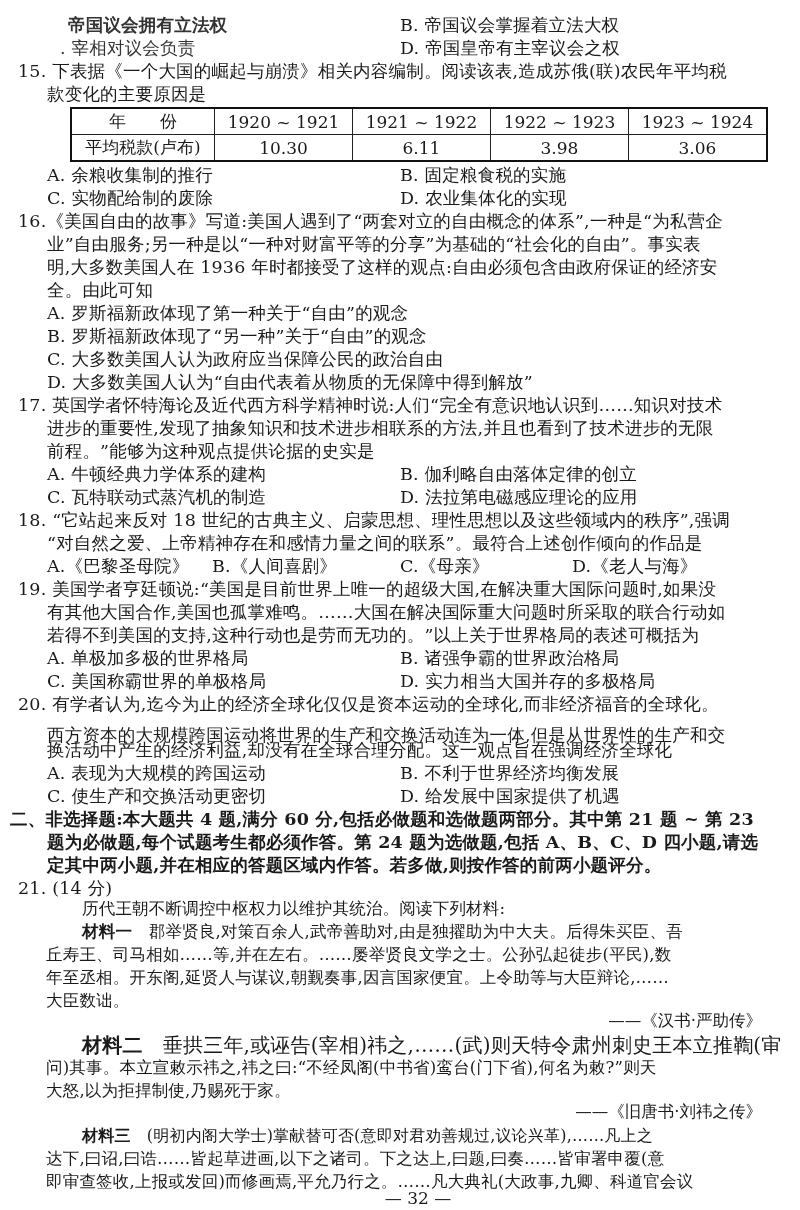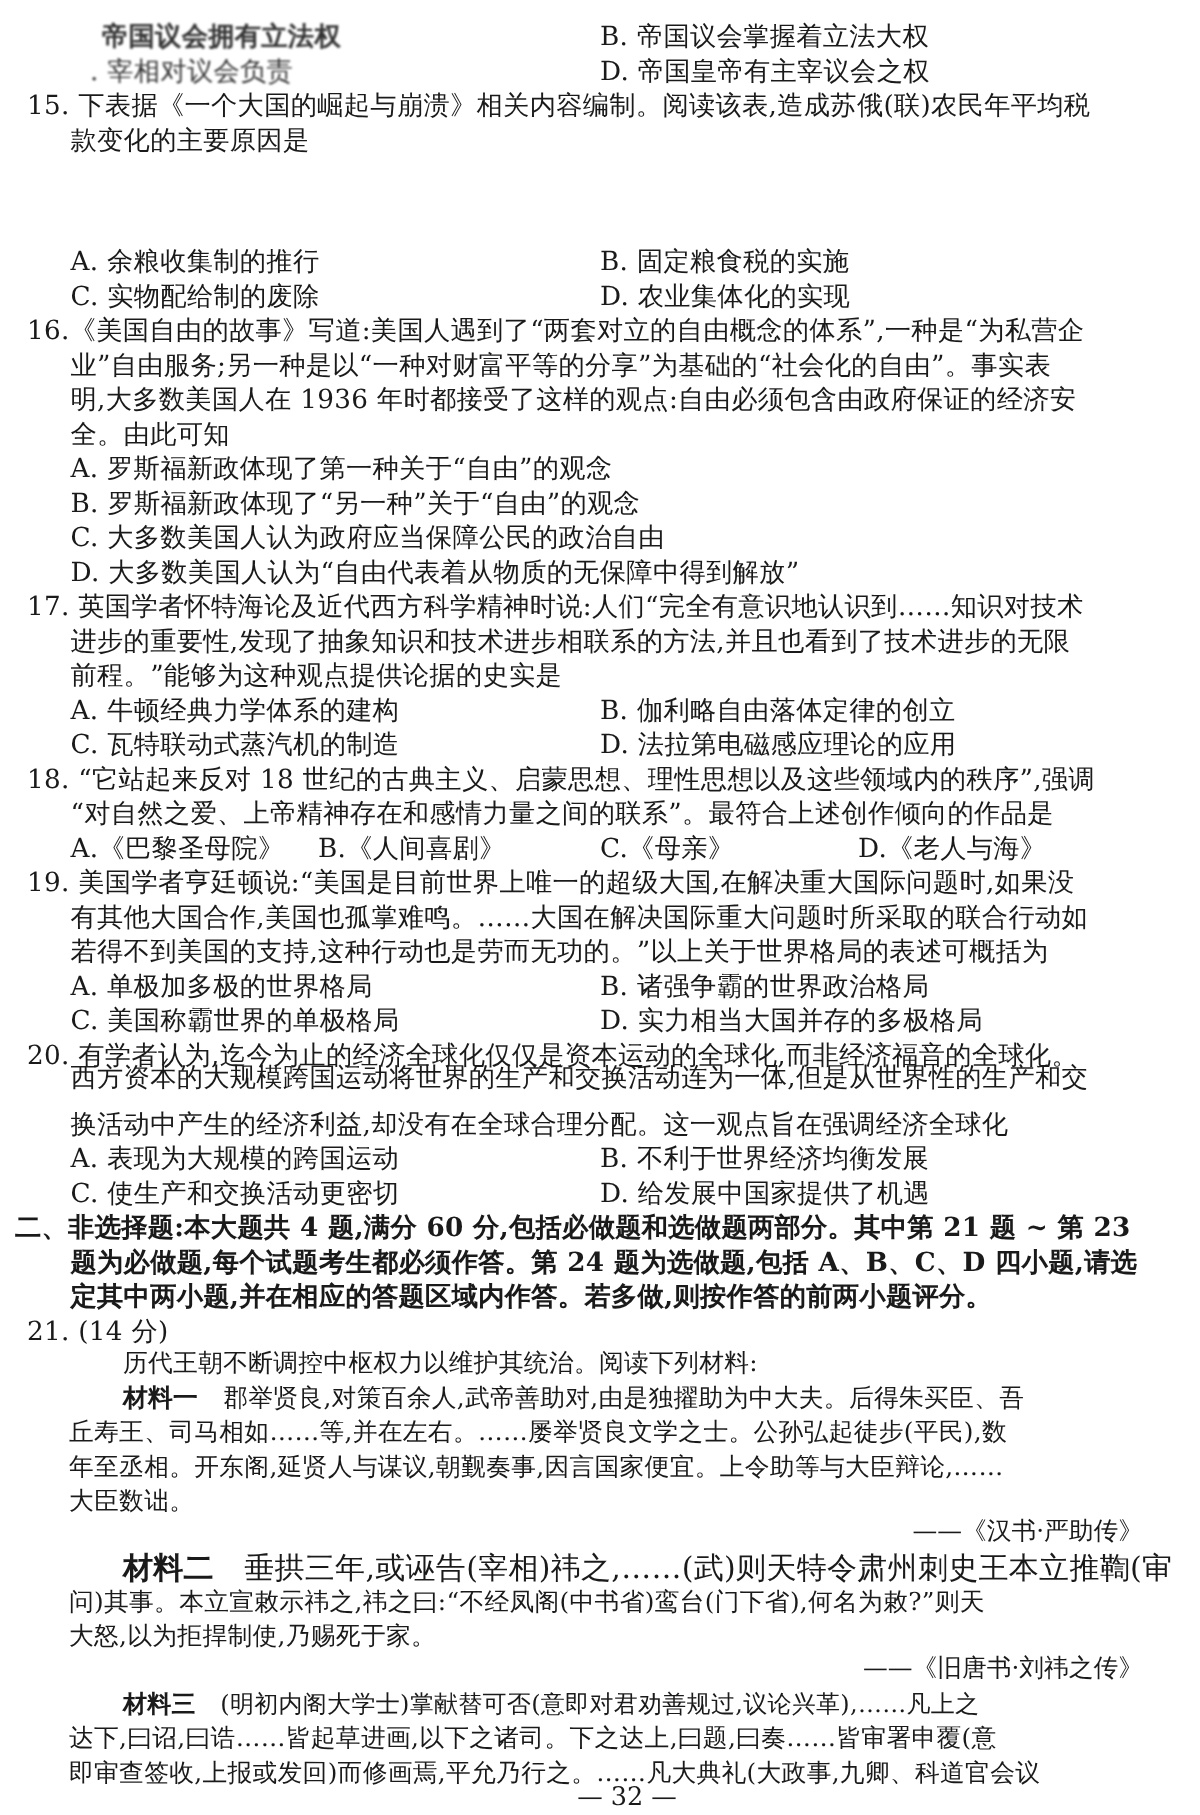--- a/index.html
+++ b/index.html
@@ -31,20 +31,34 @@
 <div class="ln smear" style="left:68px; top:14px; font-weight:bold;">帝国议会拥有立法权</div>
 <div class="ln smear" style="left:60px; top:37px;">. 宰相对议会负责</div>
 <div class="ln optR" style="top:14px;">B. 帝国议会掌握着立法大权</div>
 <div class="ln optR" style="top:37px;">D. 帝国皇帝有主宰议会之权</div>
 
 <div class="ln num" style="top:60px;">15. 下表据《一个大国的崛起与崩溃》相关内容编制。阅读该表,造成苏俄(联)农民年平均税</div>
 <div class="ln ind1" style="top:83px;">款变化的主要原因是</div>
 
 <table class="tax">
   <tbody>
+      <tr>
+    <td class="hd">年　　份</td>
+    <td>1920 ~ 1921</td>
+    <td>1921 ~ 1922</td>
+    <td>1922 ~ 1923</td>
+    <td>1923 ~ 1924</td>
+  </tr>
+  <tr>
+    <td class="hd">平均税款(卢布)</td>
+    <td>10.30</td>
+    <td>6.11</td>
+    <td>3.98</td>
+    <td>3.06</td>
+  </tr>
 </tbody>
   </table>
 
 <div class="ln optL" style="top:164px;">A. 余粮收集制的推行</div>
 <div class="ln optR" style="top:164px;">B. 固定粮食税的实施</div>
 <div class="ln optL" style="top:187px;">C. 实物配给制的废除</div>
 <div class="ln optR" style="top:187px;">D. 农业集体化的实现</div>
 
 <div class="ln num" style="top:210px;">16.《美国自由的故事》写道:美国人遇到了“两套对立的自由概念的体系”,一种是“为私营企</div>
 <div class="ln ind1" style="top:233px;">业”自由服务;另一种是以“一种对财富平等的分享”为基础的“社会化的自由”。事实表</div>
@@ -72,21 +86,21 @@
 
 <div class="ln num" style="top:578px;">19. 美国学者亨廷顿说:“美国是目前世界上唯一的超级大国,在解决重大国际问题时,如果没</div>
 <div class="ln ind1" style="top:601px;">有其他大国合作,美国也孤掌难鸣。……大国在解决国际重大问题时所采取的联合行动如</div>
 <div class="ln ind1" style="top:624px;">若得不到美国的支持,这种行动也是劳而无功的。”以上关于世界格局的表述可概括为</div>
 <div class="ln optL" style="top:647px;">A. 单极加多极的世界格局</div>
 <div class="ln optR" style="top:647px;">B. 诸强争霸的世界政治格局</div>
 <div class="ln optL" style="top:670px;">C. 美国称霸世界的单极格局</div>
 <div class="ln optR" style="top:670px;">D. 实力相当大国并存的多极格局</div>
 
 <div class="ln num" style="top:693px;">20. 有学者认为,迄今为止的经济全球化仅仅是资本运动的全球化,而非经济福音的全球化。</div>
-<div class="ln ind1" style="top:708px;">西方资本的大规模跨国运动将世界的生产和交换活动连为一体,但是从世界性的生产和交</div>
+<div class="ln ind1" style="top:724px;">西方资本的大规模跨国运动将世界的生产和交换活动连为一体,但是从世界性的生产和交</div>
 <div class="ln ind1" style="top:739px;">换活动中产生的经济利益,却没有在全球合理分配。这一观点旨在强调经济全球化</div>
 <div class="ln optL" style="top:762px;">A. 表现为大规模的跨国运动</div>
 <div class="ln optR" style="top:762px;">B. 不利于世界经济均衡发展</div>
 <div class="ln optL" style="top:785px;">C. 使生产和交换活动更密切</div>
 <div class="ln optR" style="top:785px;">D. 给发展中国家提供了机遇</div>
 
 <div class="ln bold" style="left:10px; top:808px;">二、非选择题:本大题共 4 题,满分 60 分,包括必做题和选做题两部分。其中第 21 题 ~ 第 23</div>
 <div class="ln bold ind1" style="top:831px;">题为必做题,每个试题考生都必须作答。第 24 题为选做题,包括 A、B、C、D 四小题,请选</div>
 <div class="ln bold ind1" style="top:854px;">定其中两小题,并在相应的答题区域内作答。若多做,则按作答的前两小题评分。</div>
 

